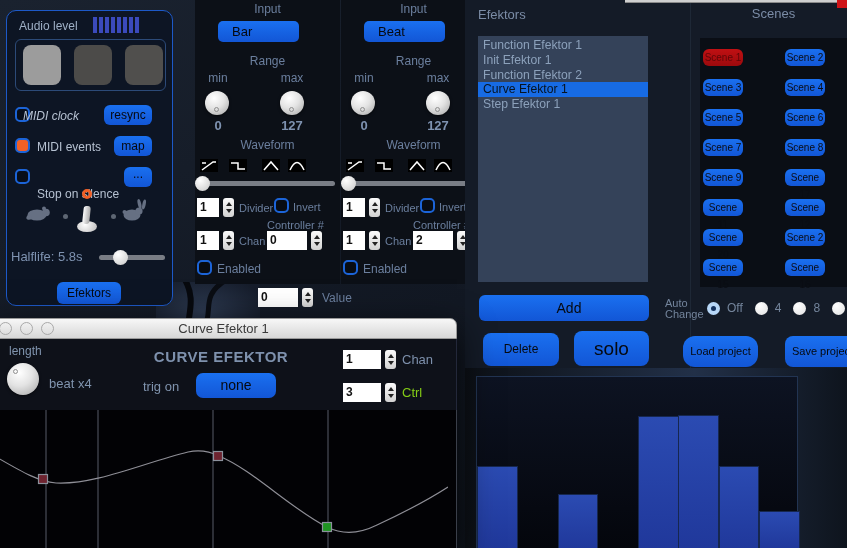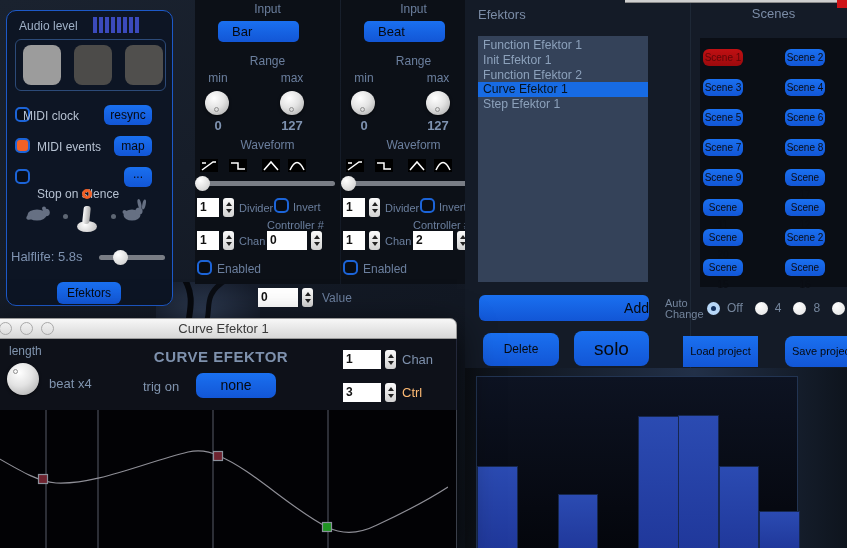--- a/index.html
+++ b/index.html
@@ -99,21 +99,21 @@
         <span></span>
       </div>
 
     <div class="abs padbox" style="left:8px;top:28px;width:151px;height:52px;" id="pads">
         <div class="pad" style="left: 7px; background: rgb(156, 156, 156);"></div>
         <div class="pad" style="left: 58px; background: rgb(76, 75, 73);"></div>
         <div class="pad" style="left: 109px; background: rgb(80, 79, 77);"></div>
       </div>
 
     <div class="abs cb" style="left:8px;top:96px;"></div>
-    <div class="abs lbl2 nowrap" style="left:16px;top:98px;">MIDI clock</div>
+    <div class="abs lbl2 nowrap" style="left:16px;top:98px;font-style:italic;">MIDI clock</div>
     <div class="abs btn" style="left:97px;top:94px;width:48px;height:20px;font-size:12px;line-height:20px;">resync</div>
 
     <div class="abs cb checked" style="left:8px;top:127px;"></div>
     <div class="abs lbl2 nowrap" style="left:30px;top:129px;">MIDI events</div>
     <div class="abs btn" style="left:107px;top:125px;width:38px;height:20px;font-size:12px;line-height:20px;">map</div>
 
     <div class="abs cb" style="left:8px;top:158px;"></div>
     <div class="abs lbl2 nowrap" style="left:30px;top:176px;">Stop on silence</div>
     <div class="abs btn" style="left:117px;top:156px;width:28px;height:20px;font-size:12px;line-height:14px;">...</div>
 
@@ -285,21 +285,21 @@
 
     <div class="abs nowrap" style="left:13px;top:7px;font-size:13px;color:#7b8ca6;">Efektors</div>
     <div class="abs listbox" style="left:13px;top:36px;width:170px;height:246px;padding-top:2px;" id="eflist">
         <div>Function Efektor 1</div>
         <div>Init Efektor 1</div>
         <div>Function Efektor 2</div>
         <div class="sel">Curve Efektor 1</div>
         <div>Step Efektor 1</div>
       </div>
 
-    <div class="abs btn" style="left:14px;top:295px;width:170px;height:26px;font-size:14px;line-height:26px;text-align:right;padding-left:10px;">Add</div>
+    <div class="abs btn" style="left:14px;top:295px;width:170px;height:26px;font-size:14px;line-height:26px;text-align:center;padding-left:10px;">Add</div>
     <div class="abs btn" style="left:18px;top:333px;width:76px;height:33px;font-size:12px;line-height:33px;border-radius:8px;">Delete</div>
     <div class="abs btn" style="left:109px;top:331px;width:75px;height:35px;font-size:19px;line-height:35px;border-radius:8px;">solo</div>
 
     <div class="abs nowrap" style="left:235px;top:6px;width:147px;text-align:center;font-size:13px;color:#7b8ca6;">Scenes</div>
     <div class="abs" style="left:235px;top:38px;width:147px;height:249px;background:#0a0e15;">
       <div class="scenegrid" style="padding:11px 0 0 3px;" id="scenes">
           <div class="scene red">Scene 1</div>
           <div class="scene">Scene 2</div>
           <div class="scene">Scene 3</div>
           <div class="scene">Scene 4</div>
@@ -327,21 +327,21 @@
           <i></i>
         </span>
         <span style="font-size: 12px; color: rgb(116, 133, 156); margin-right: 5px;">Off</span>
         <span class="radio"></span>
         <span style="font-size: 12px; color: rgb(116, 133, 156); margin-right: 5px;">4</span>
         <span class="radio"></span>
         <span style="font-size: 12px; color: rgb(116, 133, 156); margin-right: 5px;">8</span>
         <span class="radio"></span>
       </div>
 
-    <div class="abs btn" style="left:218px;top:336px;width:75px;height:31px;font-size:11px;line-height:31px;border-radius:0;">Load project</div>
+    <div class="abs btn" style="left:218px;top:336px;width:75px;height:31px;font-size:11px;line-height:31px;border-radius:12px;">Load project</div>
     <div class="abs btn" style="left:320px;top:336px;width:75px;height:31px;font-size:11px;line-height:31px;border-radius:8px;">Save project</div>
 
     <div class="abs chart" style="left:11px;top:376px;width:322px;height:172px;" id="chart">
         <div class="bar" style="left: 1px; width: 38.75px; height: 81px;"></div>
         <div class="bar" style="left: 81.5px; width: 38.75px; height: 53px;"></div>
         <div class="bar" style="left: 162px; width: 38.75px; height: 131px;"></div>
         <div class="bar" style="left: 202.25px; width: 38.75px; height: 132px;"></div>
         <div class="bar" style="left: 242.5px; width: 38.75px; height: 81px;"></div>
         <div class="bar" style="left: 282.75px; width: 38.75px; height: 36px;"></div>
       </div>
@@ -370,21 +370,21 @@
         <b class="up"></b>
           <b class="dn"></b>
         </div>
       <div class="abs nowrap" style="left:411px;top:13px;font-size:13px;color:#7d90ac;">Chan</div>
 
       <div class="abs numbox" style="left:352px;top:44px;width:38px;">3</div>
       <div class="abs stepper" style="left:394px;top:44px;">
         <b class="up"></b>
           <b class="dn"></b>
         </div>
-      <div class="abs nowrap" style="left:411px;top:46px;font-size:13px;color:#fdba74;">Ctrl</div>
+      <div class="abs nowrap" style="left:411px;top:46px;font-size:13px;color:#84cc16;">Ctrl</div>
     </div>
     <div class="editor">
       <svg id="curvesvg" width="457" height="138">
         <g id="cgrid">
             <line x1="55" x2="55" y1="0" y2="138" stroke="#565b68" stroke-width="1"></line>
             <line x1="107" x2="107" y1="0" y2="138" stroke="#565b68" stroke-width="1"></line>
             <line x1="222" x2="222" y1="0" y2="138" stroke="#565b68" stroke-width="1"></line>
             <line x1="337" x2="337" y1="0" y2="138" stroke="#565b68" stroke-width="1"></line>
           </g>
         <path stroke="#8e8e96" stroke-width="1.2" fill="none" d="M0,44 C28,60 45,71 65,73 C105,75 155,52 197,42 C210,39 220,42 228,46 C262,60 300,99 336,117 C352,125 368,124 386,115 C414,102 440,88 457,77"></path>

